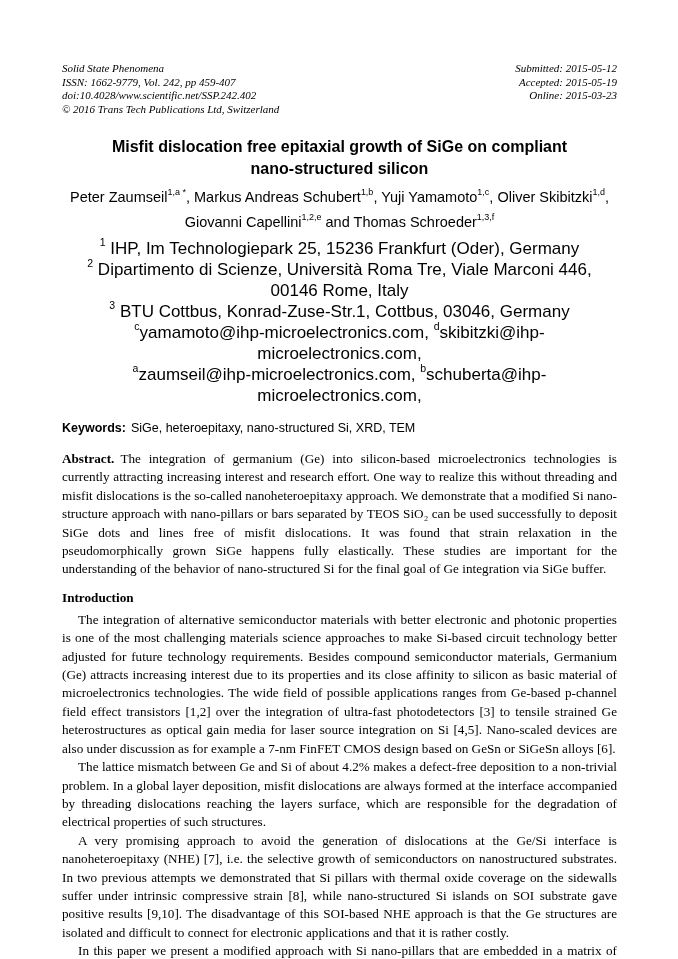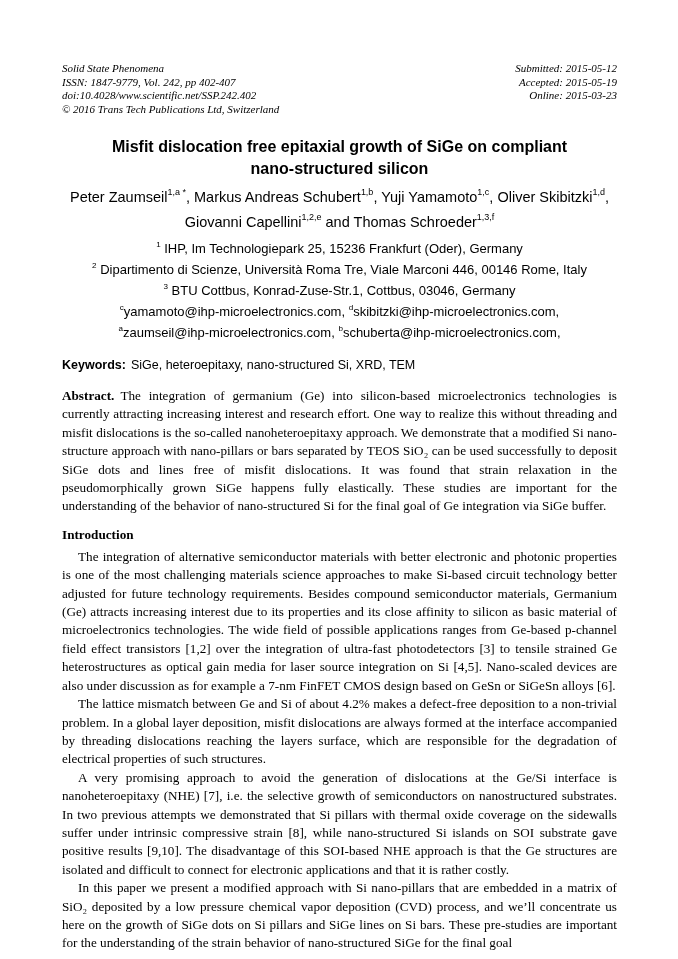--- a/index.html
+++ b/index.html
@@ -24,21 +24,21 @@
   .authors {
     font-family: "Liberation Sans", sans-serif;
     font-size: 14.5px; line-height: 25px; text-align: center;
     margin-top: 5px; padding: 0 6px;
   }
   .authors sup, .affiliations sup, .emails sup {
     font-size: 62%; line-height: 0; position: relative; top: -0.1em;
   }
   .affiliations, .emails {
     font-family: "Liberation Sans", sans-serif;
-    font-size: 13px; line-height: 21px; text-align: center;
+    font-size: 17px; line-height: 21px; text-align: center;
   }
   .affiliations { margin-top: 3px; }
   .keywords {
     font-family: "Liberation Sans", sans-serif;
     font-size: 12.5px; line-height: 16px; margin: 14px 0 0 0;
   }
   .keywords b { margin-right: 5px; }
   .abstract {
     font-size: 13.2px; line-height: 18.4px; text-align: justify;
     margin: 14px 0 0 0;
@@ -54,21 +54,21 @@
   }
 </style>
 </head>
 <body>
 
 <div class="page">
 
   <div class="header">
     <div class="header-left" id="journal-lines">
         <div>Solid State Phenomena</div>
-        <div>ISSN: 1847-9779, Vol. 242, pp 402-407</div>
+        <div>ISSN: 1662-9779, Vol. 242, pp 459-407</div>
         <div>doi:10.4028/www.scientific.net/SSP.242.402</div>
         <div>© 2016 Trans Tech Publications Ltd, Switzerland</div>
       </div>
     <div class="header-right" id="date-lines">
         <div>Submitted: 2015-05-12</div>
         <div>Accepted: 2015-05-19</div>
         <div>Online: 2015-03-23</div>
       </div>
   </div>
 

